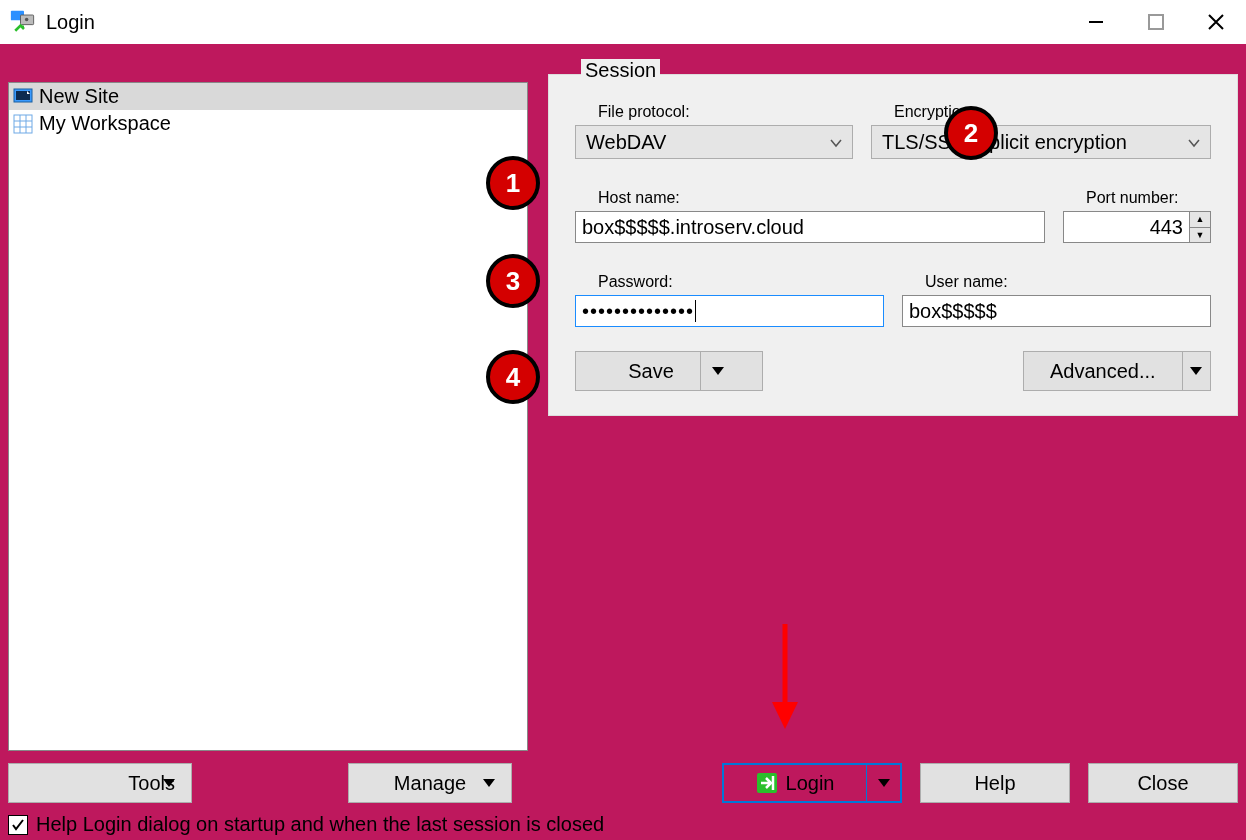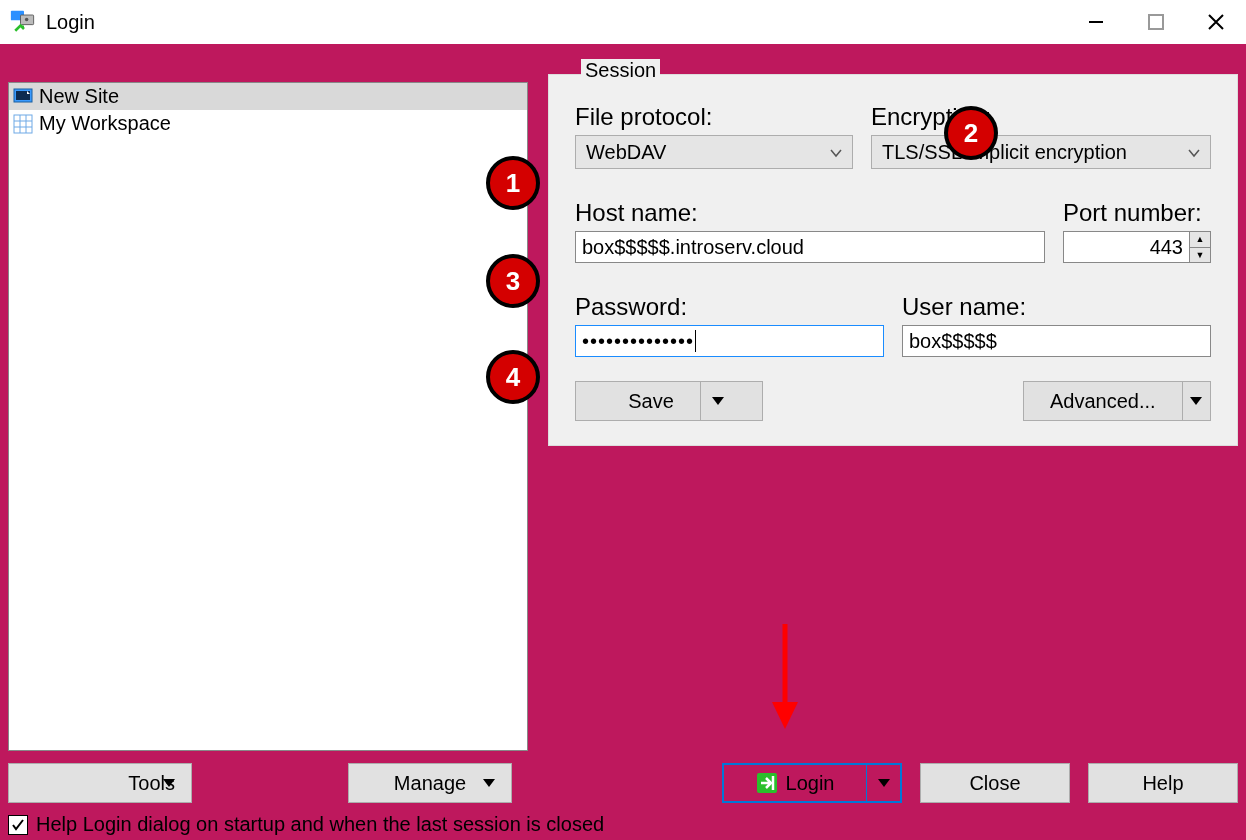--- a/index.html
+++ b/index.html
@@ -91,21 +91,21 @@
     top: -16px;
     left: 20px;
     background: #f0f0f0;
     padding: 0 4px;
     font-size: 20px;
     margin-left: 12px;
   }
   .form-row { display:flex; gap:18px; margin-top:14px; }
   .form-row:first-child { margin-top:28px; }
   .form-col { display:flex; flex-direction:column; }
-  label { font-size: 24px; margin-bottom: 4px; }
+  label { font-size: 16px; margin-bottom: 4px; margin-left: 23px; }
 
   .drop {
     display:flex; align-items:center;
     background:#e5e5e5; border:1px solid #adadad;
     height:34px; padding:12px 10px; font-size:20px;
     position:relative;
   }
   .drop .chev { margin-left:auto; }
 
   .txt {
@@ -359,24 +359,24 @@
                 <line x1="17" y1="4" x2="17" y2="18" stroke="#fff" stroke-width="2.5"></line>
               </svg>
           </span>
           <span>Login</span>
         </div>
         <div class="arrow">
             <span class="triangle-down"></span>
           </div>
       </div>
       <div class="btn" style="width:150px">
+        <span>Help</span>
+      </div>
+      <div class="btn" style="width:150px">
         <span>Close</span>
-      </div>
-      <div class="btn" style="width:150px">
-        <span>Help</span>
       </div>
     </div>
 
     <div class="chk-row">
       <span class="chk">
         <svg width="14" height="14" viewBox="0 0 14 14">
             <path d="M2 7 l3 4 l7 -9" stroke="#000" stroke-width="2" fill="none"></path>
           </svg>
       </span>
       <span>Help Login dialog on startup and when the last session is closed</span>

